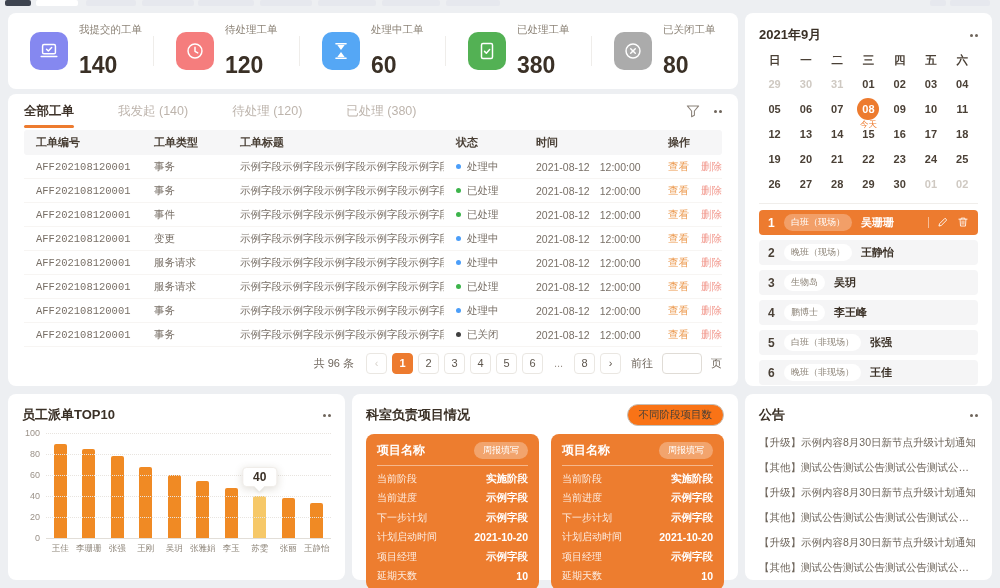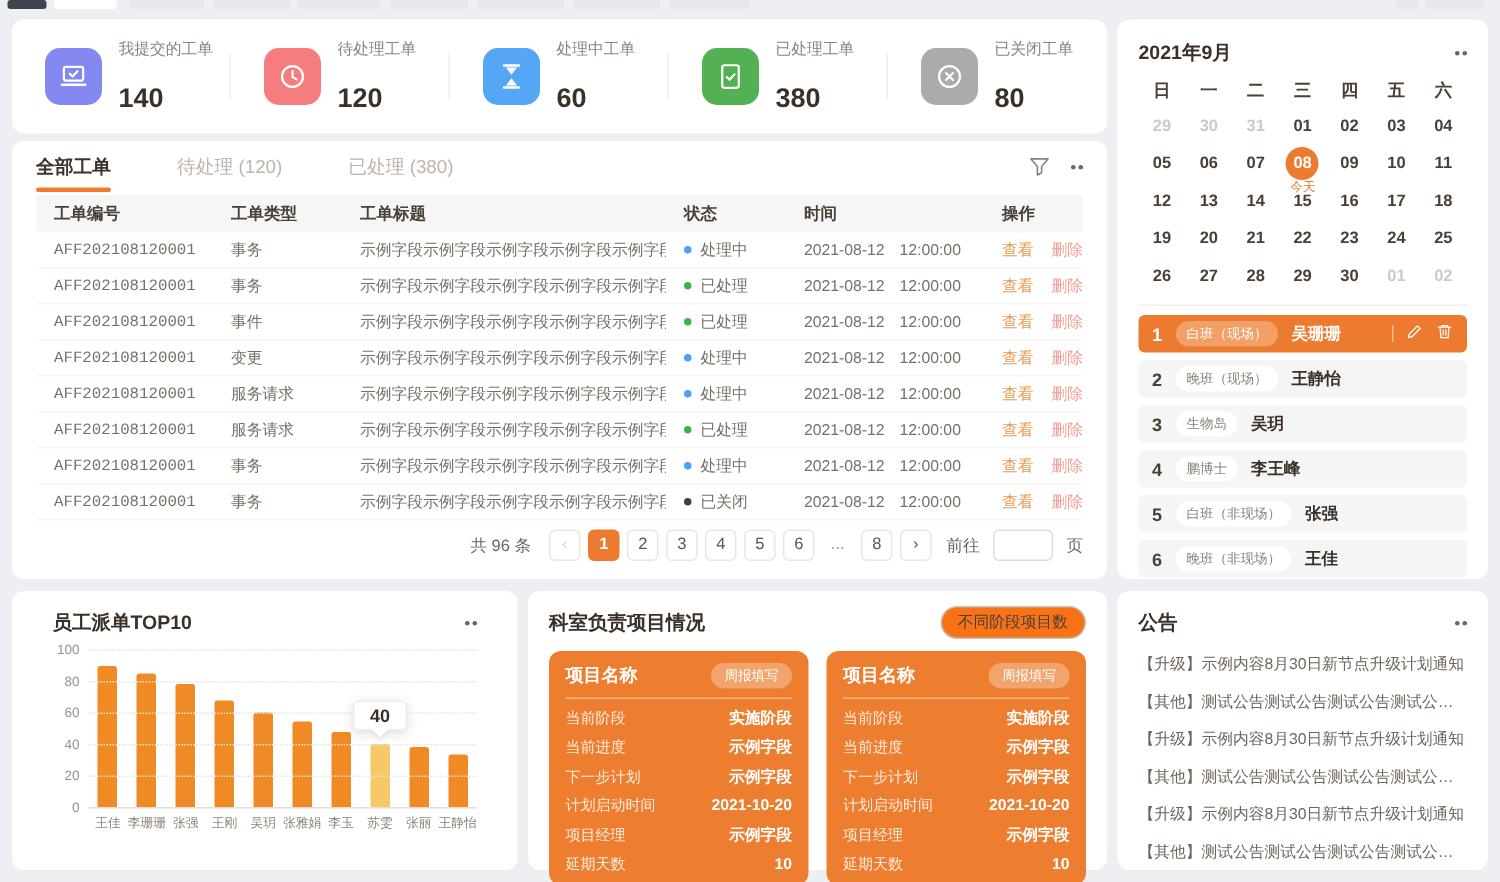--- a/index.html
+++ b/index.html
@@ -16,21 +16,21 @@
   .panel { position:absolute; background:#fff; border-radius:8px; }
 
   
   #stats-panel { left:8px; top:13px; width:730px; height:76px; display:flex; align-items:center; }
   .stat-item { flex:1; display:flex; align-items:center; padding-left:22px; position:relative; height:44px; }
   .stat-item:not(:last-child)::after { content:""; position:absolute; right:0; top:7px; height:30px; width:1px; background:#efedea; }
   .stat-icon { width:38px; height:38px; border-radius:10px; display:flex; align-items:center; justify-content:center; flex:0 0 38px; }
   .stat-icon svg { width:22px; height:22px; }
   .stat-text { margin-left:11px; }
   .stat-label { font-size:10.5px; color:#8c8377; }
-  .stat-value { font-size:18px; font-weight:bold; color:#3a3026; line-height:1.1; margin-top:16px; }
+  .stat-value { font-size:23px; font-weight:bold; color:#3a3026; line-height:1.1; margin-top:16px; }
 
   
   #orders-panel { left:8px; top:94px; width:730px; height:292px; padding:0 16px; }
   .tabs { display:flex; align-items:center; height:34px; gap:44px; }
   .tab { font-size:12.5px; color:#bdb4ac; position:relative; height:100%; display:flex; align-items:center; cursor:default; }
   .tab.active { color:#3e332a; font-weight:bold; }
   .tab.active::after { content:""; position:absolute; left:0; right:0; bottom:0; height:3px; border-radius:2px; background:#ed7b2f; }
   .tabs-right { margin-left:auto; display:flex; align-items:center; gap:14px; }
   .more-icon { display:inline-flex; gap:2.5px; align-items:center; }
   .more-icon i { width:3px; height:3px; border-radius:50%; background:#6e655b; display:block; }
@@ -71,21 +71,21 @@
   .shift-row.on { background:#ed7b2f; }
   .shift-num { width:16px; font-size:12px; font-weight:bold; color:#4a4036; }
   .shift-badge { background:#fff; color:#8c8377; font-size:9px; padding:2px 7px; border-radius:9px; white-space:nowrap; }
   .shift-name { margin-left:9px; font-size:11px; font-weight:bold; color:#3a3026; }
   .shift-row.on .shift-num, .shift-row.on .shift-name { color:#fff; }
   .shift-row.on .shift-badge { background:rgba(255,255,255,.28); color:#fff; }
   .shift-tools { margin-left:auto; display:flex; align-items:center; gap:8px; }
   .shift-tools .tdiv { width:1px; height:11px; background:rgba(255,255,255,.5); }
 
   
-  #chart-panel { left:8px; top:394px; width:337px; height:186px; padding:11px 27px; }
+  #chart-panel { left:8px; top:394px; width:337px; height:186px; padding:11px 14px; }
   .panel-head { display:flex; align-items:center; justify-content:space-between; height:20px; }
   .panel-title { font-size:13px; font-weight:bold; color:#3a3026; }
   .chart { display:flex; margin-top:8px; }
   .y-axis { width:24px; position:relative; height:105px; }
   .y-tick { position:absolute; right:6px; transform:translateY(-50%); font-size:9px; color:#9a9188; }
   .plot { flex:1; position:relative; }
   .gridline { position:absolute; left:0; right:0; height:0; border-top:1px dotted #e8e4df; }
   .gridline.base { border-top:1px solid #e2ded8; }
   .bars { position:absolute; left:0; right:0; top:0; height:105px; display:flex; align-items:flex-end; }
   .bar-col { flex:1; display:flex; justify-content:center; align-items:flex-end; height:100%; position:relative; }
@@ -190,20 +190,21 @@
         <div class="stat-text">
           <div class="stat-label">已关闭工单</div>
           <div class="stat-value">80</div>
         </div>
       </div>
     </div>
 
   <div class="panel" id="orders-panel">
     <div class="tabs">
       <div class="tab active">全部工单</div>
+        <div class="tab">我发起 (140)</div>
         <div class="tab">待处理 (120)</div>
         <div class="tab">已处理 (380)</div>
         <div class="tabs-right">
         <span style="display:inline-flex;">
           <svg width="14" height="14" viewBox="0 0 16 16">
               <path d="M1.5 2.2h13L9.6 8v4.8l-3.2 1.7V8z" fill="none" stroke="#8a8178" stroke-width="1.2" stroke-linejoin="round"></path>
             </svg>
         </span>
         <span class="more-icon">
             <i></i>

